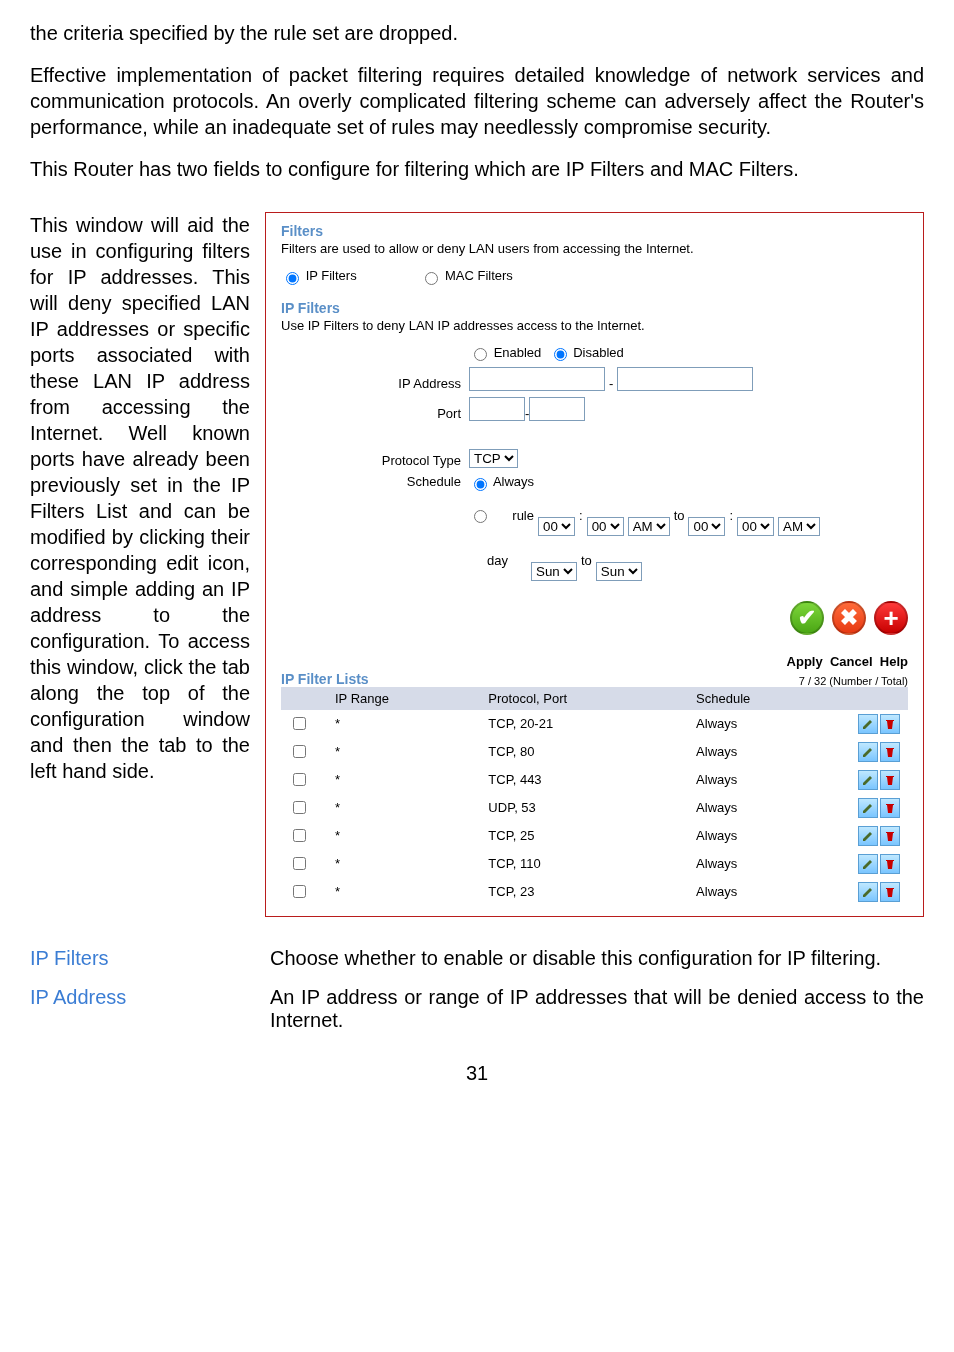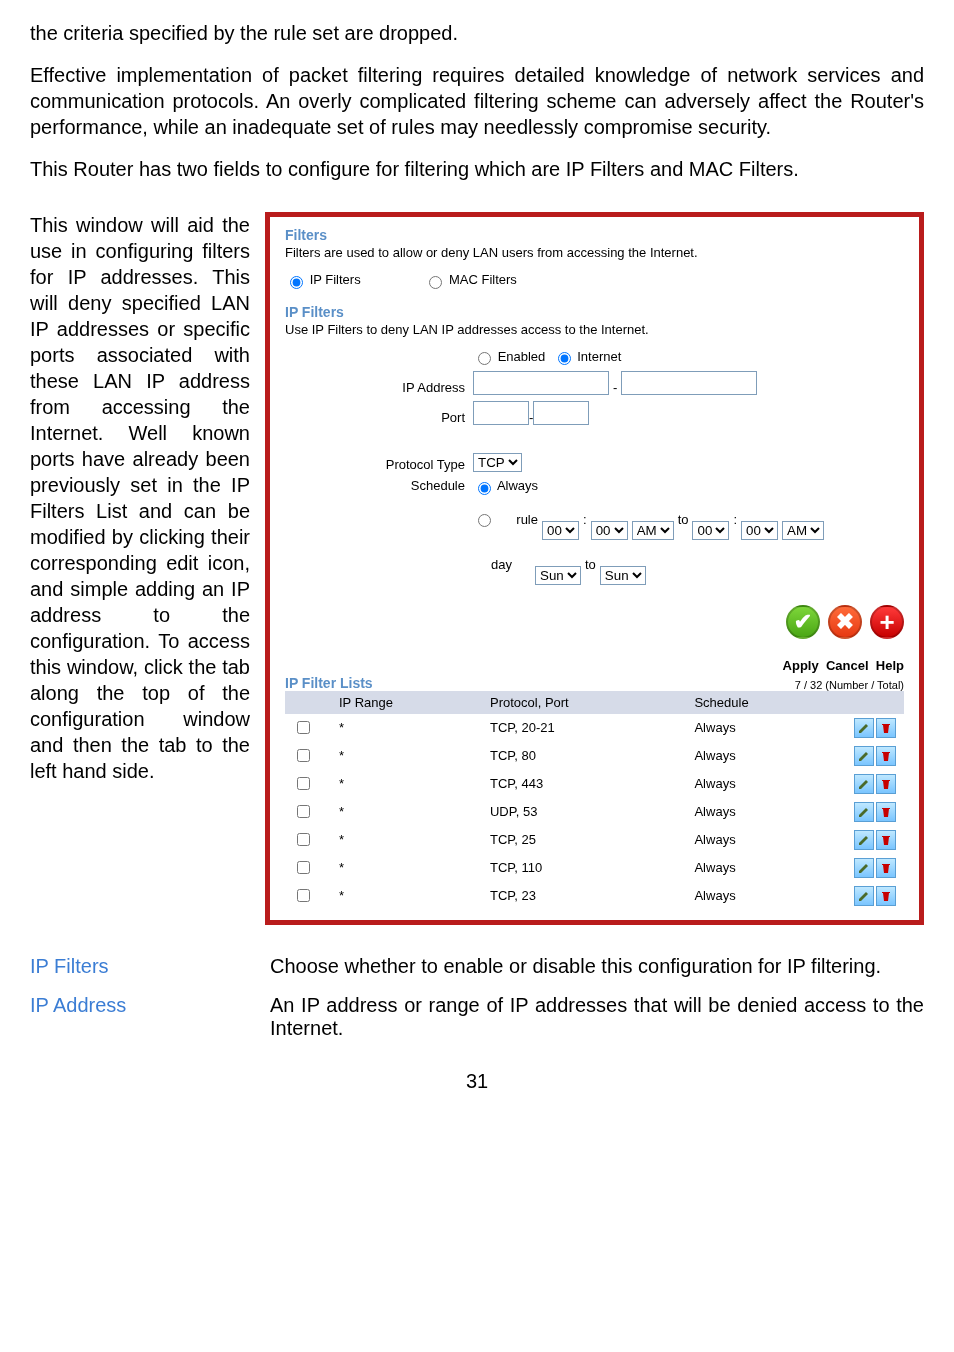--- a/index.html
+++ b/index.html
@@ -21,21 +21,21 @@
       margin-top: 30px;
     }
     .left-col {
       flex: 0 0 220px;
       font-size: 20px;
       text-align: justify;
       line-height: 1.3;
     }
     .right-col {
       flex: 1;
-      border: 5px solid #b91c1c;
+      border: 1px solid #b91c1c;
       padding: 10px 15px;
       font-family: Verdana, Arial, sans-serif;
       font-size: 13px;
     }
     .section-title {
       color: #5a8fc7;
       font-weight: bold;
       font-size: 14px;
     }
     .section-desc {
@@ -210,21 +210,21 @@
     <div style="padding-left:60px;">
       <div class="form-row">
         <div class="form-label"></div>
         <label>
           <input type="radio" name="ed" style="">
           <span>Enabled</span>
         </label>
         &nbsp;&nbsp;
         <label>
           <input type="radio" name="ed" checked="" style="">
-          <span>Internet</span>
+          <span>Disabled</span>
         </label>
       </div>
 
       <div class="form-row">
         <div class="form-label">IP Address</div>
         <input type="text" style="width: 130px;">
         <span style="margin:0 4px">-</span>
         <input type="text" style="width: 130px;">
       </div>
 

